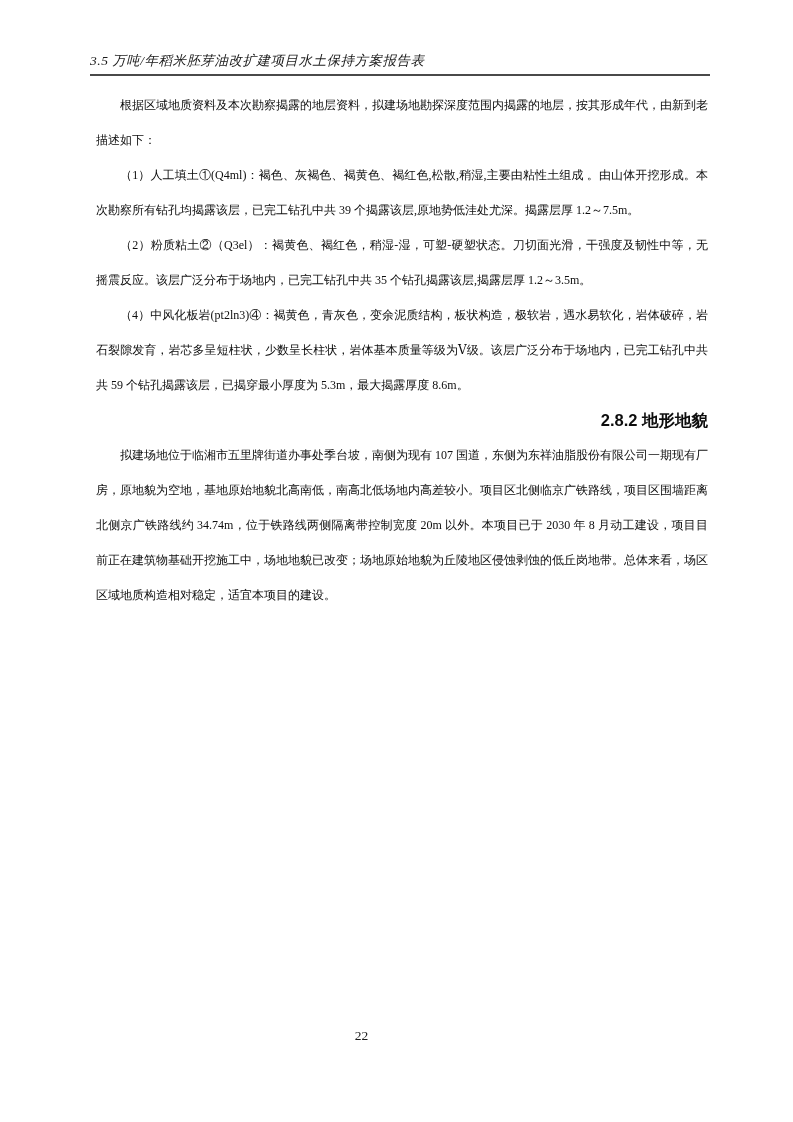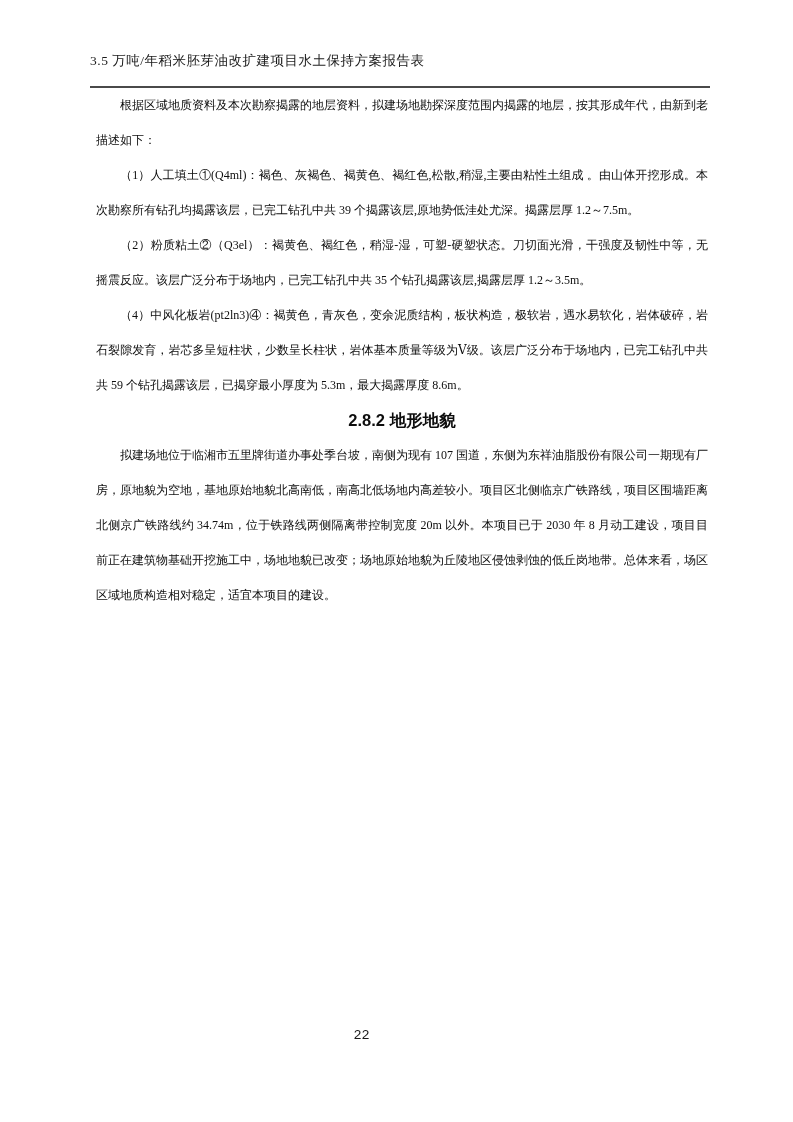--- a/index.html
+++ b/index.html
@@ -13,22 +13,23 @@
     width: 793px;
     height: 1122px;
     background: #ffffff;
     overflow: hidden;
   }
   .page-header {
     position: absolute;
     left: 90px;
     top: 52px;
     width: 620px;
-    padding-bottom: 17px;
+    padding-bottom: 5px;
     border-bottom: 2px solid #4a4a4a;
+    font-style: italic;
   }
   .header-title {
     display: block;
     font-size: 13.5px;
     line-height: 17px;
     letter-spacing: 0.5px;
     color: #1a1a1a;
     font-family: "Liberation Serif", "DejaVu Serif", serif;
   }
   .doc-body {
@@ -45,29 +46,28 @@
     text-indent: 2em;
     color: #0d0d0d;
   }
   .section-heading {
     font-size: 16.5px;
     line-height: 35px;
     font-weight: bold;
     text-indent: 0;
     font-family: "Liberation Sans", "DejaVu Sans", sans-serif;
     color: #0d0d0d;
-    text-align: center;
+    text-align: right;
   }
   .page-footer {
     position: absolute;
     left: 0;
     top: 1026px;
     width: 723px;
     text-align: center;
-    font-family: Liberation Mono, monospace;
   }
   .page-number {
     font-size: 13.5px;
     color: #1a1a1a;
   }
 </style>
 </head>
 <body>
 
 <div class="page">

